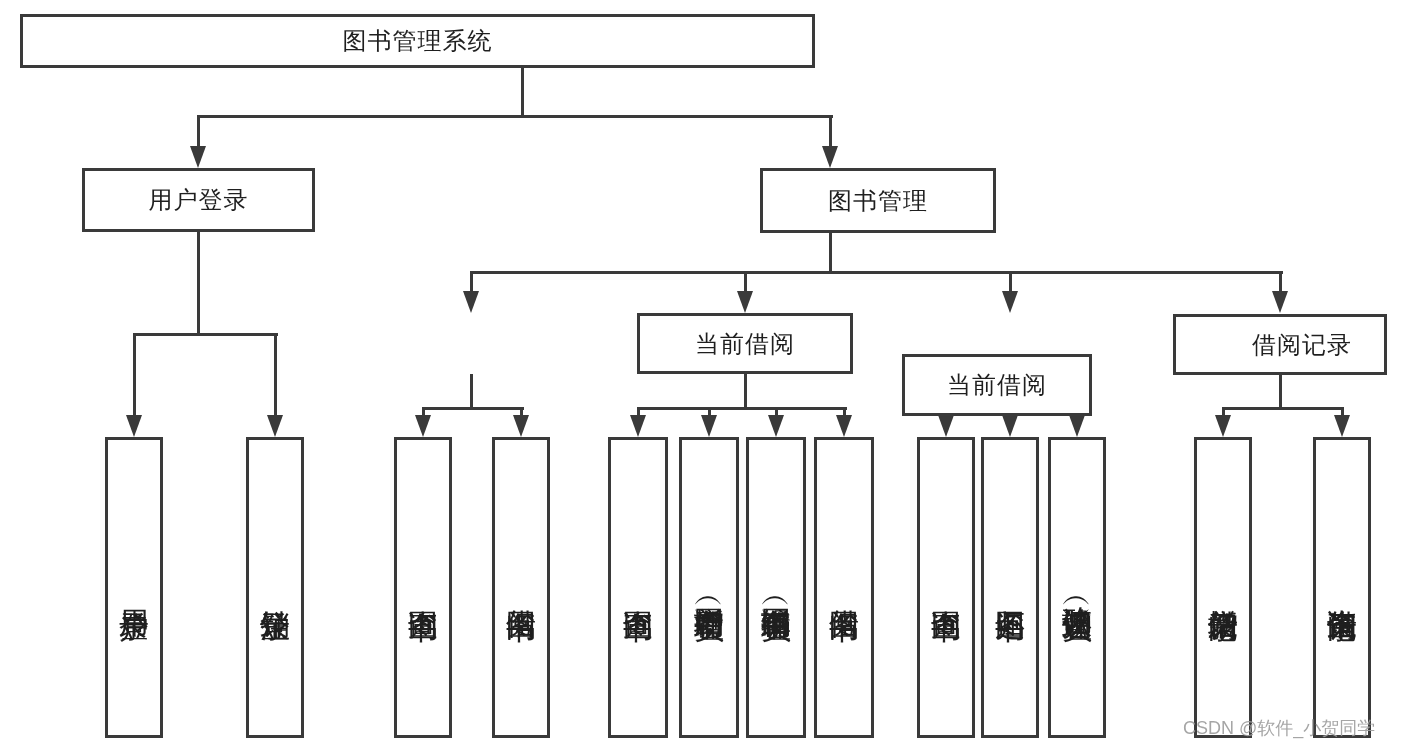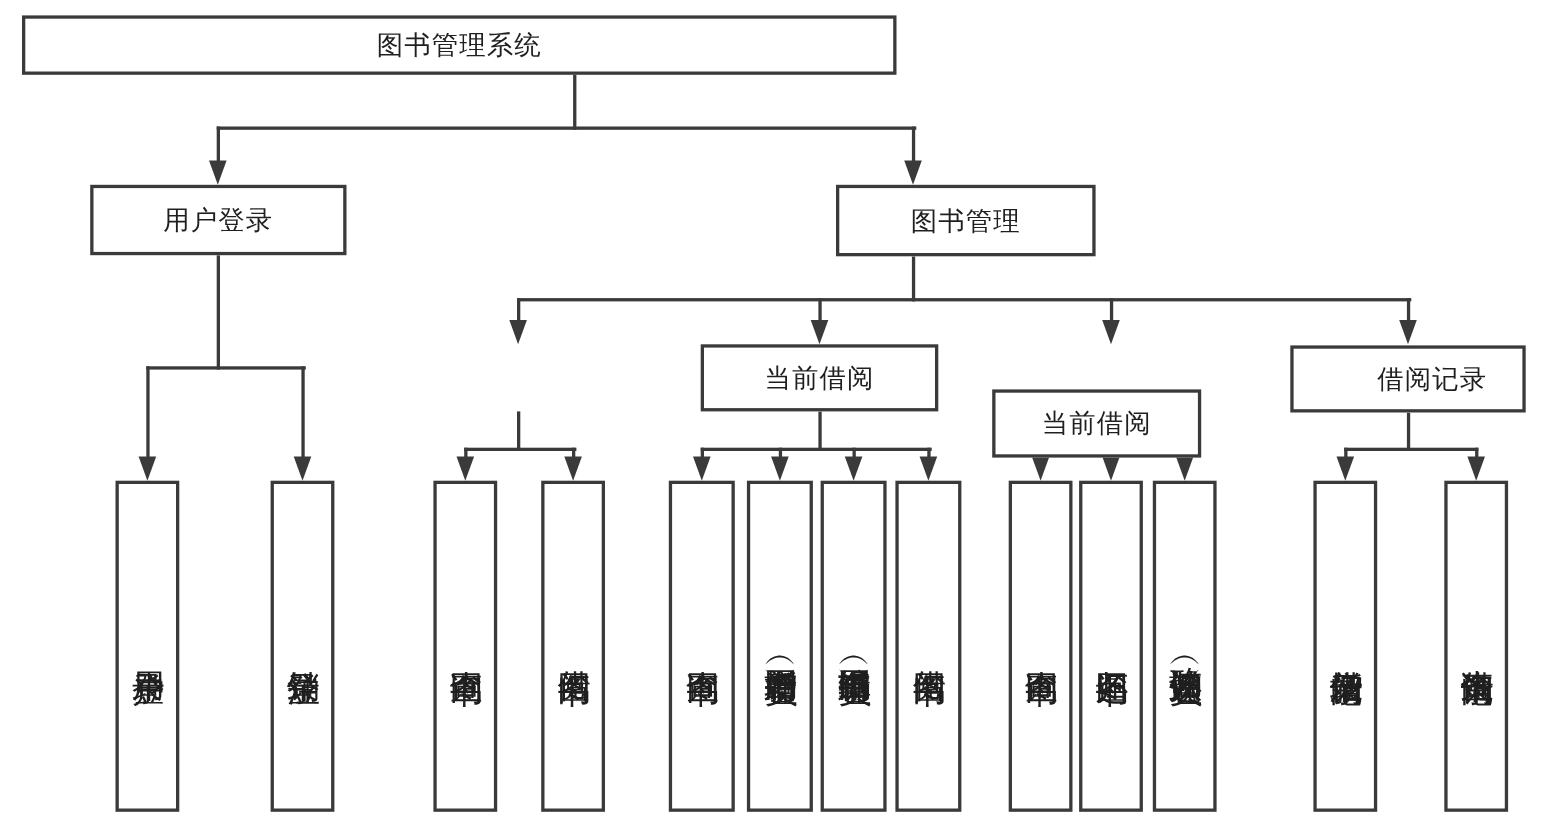--- a/index.html
+++ b/index.html
@@ -149,14 +149,15 @@
     <span class="vtext">确认归还（管理员）</span>
   </div>
 
   <div class="box" style="left:1194px;top:437px;width:58px;height:301px;">
     <span class="vtext">新增借阅记录</span>
   </div>
   <div class="box" style="left:1313px;top:437px;width:58px;height:301px;">
     <span class="vtext">查询借阅记录</span>
   </div>
 
+  <div class="watermark">CSDN @软件_小贺同学</div>
 
 </div>
 
 </body></html>

